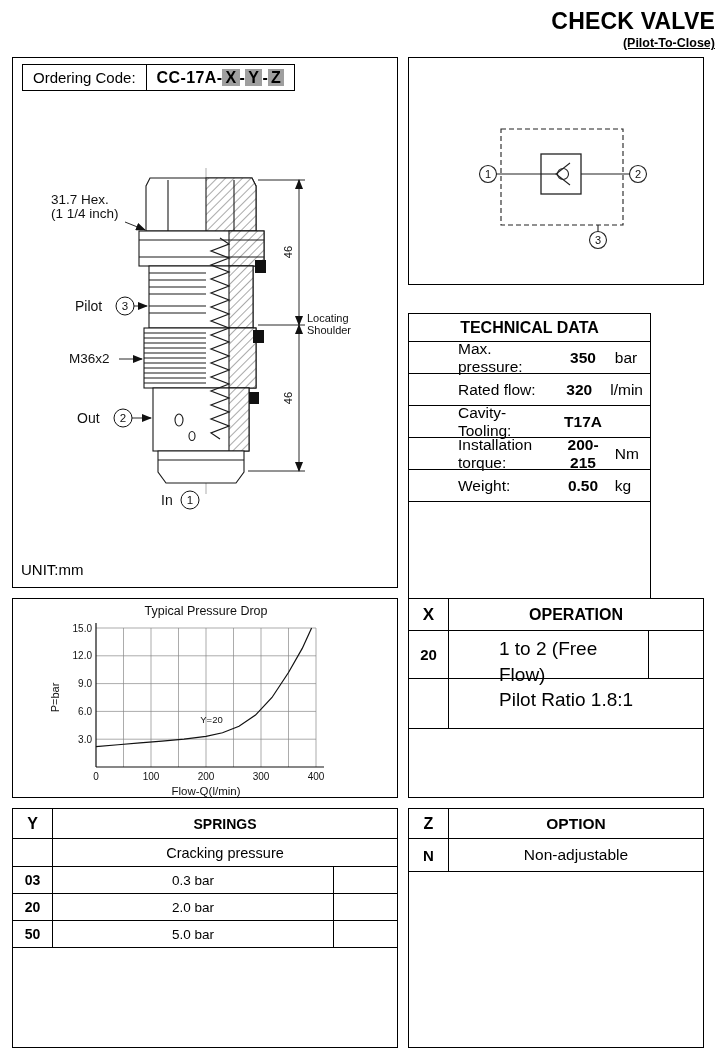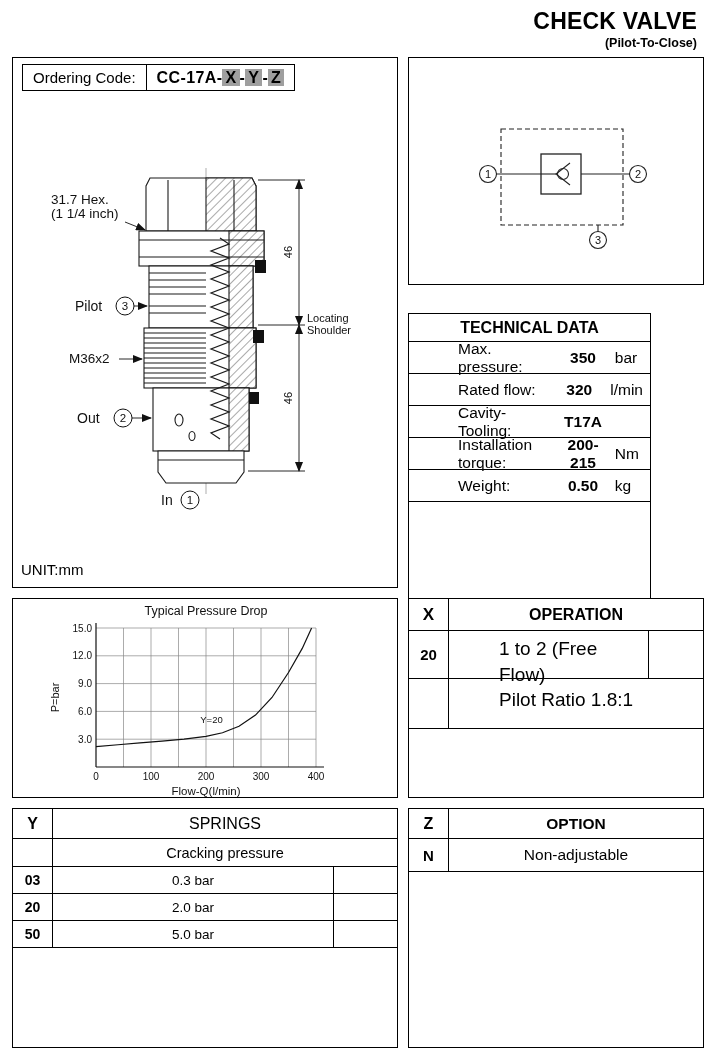--- a/index.html
+++ b/index.html
@@ -5,23 +5,23 @@
   * { margin:0; padding:0; box-sizing:border-box; }
   html,body { background:#fff; }
   body {
     width:717px; height:1054px; position:relative;
     font-family:"Liberation Sans", sans-serif; color:#000;
     overflow:hidden;
   }
   .box { position:absolute; border:1px solid #000; background:#fff; }
 
   
-  .titleblock { position:absolute; top:8px; right:20px; text-align:right; }
+  .titleblock { position:absolute; top:8px; right:2px; text-align:right; }
   .titleblock .t1 { font-size:23px; font-weight:bold; letter-spacing:0.2px; }
-  .titleblock .t2 { font-size:12.5px; font-weight:bold; margin-top:1px; }
+  .titleblock .t2 { font-size:12.5px; font-weight:bold; margin-top:1px;text-decoration:underline; }
 
   
   #box-drawing   { left:12px;  top:57px;  width:386px; height:531px; }
   #box-schematic { left:408px; top:57px;  width:296px; height:228px; }
   #box-tech      { left:408px; top:313px; width:243px; height:292px; }
   #box-chart     { left:12px;  top:598px; width:386px; height:200px; }
   #box-operation { left:408px; top:598px; width:296px; height:200px; }
   #box-springs   { left:12px;  top:808px; width:386px; height:240px; }
   #box-option    { left:408px; top:808px; width:296px; height:240px; }
 
@@ -46,21 +46,21 @@
   
   .op-header { display:flex; height:32px; border-bottom:1px solid #000; }
   .op-title  { flex:1; display:flex; align-items:center; justify-content:center; font-weight:bold; font-size:16px; }
   .op-row    { display:flex; height:48px; border-bottom:1px solid #000; }
   .op-desc   { flex:1; padding:5px 8px; font-size:19px; line-height:1.35;margin-left:42px; }
   .op-tail   { width:55px; border-left:1px solid #000; }
   .op-empty  { display:flex; height:50px; border-bottom:1px solid #000; }
 
   
   .sp-header { display:flex; height:30px; border-bottom:1px solid #000; }
-  .sp-title  { flex:1; display:flex; align-items:center; justify-content:center; font-weight:normal; font-size:16px; }
+  .sp-title  { flex:1; display:flex; align-items:center; justify-content:center; font-weight:bold; font-size:14px; }
   .sp-sub    { display:flex; height:28px; border-bottom:1px solid #000; }
   .sp-sublabel { flex:1; display:flex; align-items:center; justify-content:center; font-size:14.5px; }
   .sp-row    { display:flex; height:27px; border-bottom:1px solid #000; }
   .sp-row .code-col { font-size:14px; }
   .sp-val    { flex:1; display:flex; align-items:center; justify-content:center; font-size:13.5px; }
   .sp-tail   { width:64px; border-left:1px solid #000; }
 
   
   .opt-header { display:flex; height:30px; border-bottom:1px solid #000; }
   .opt-title  { flex:1; display:flex; align-items:center; justify-content:center; font-weight:bold; font-size:15.5px; }

